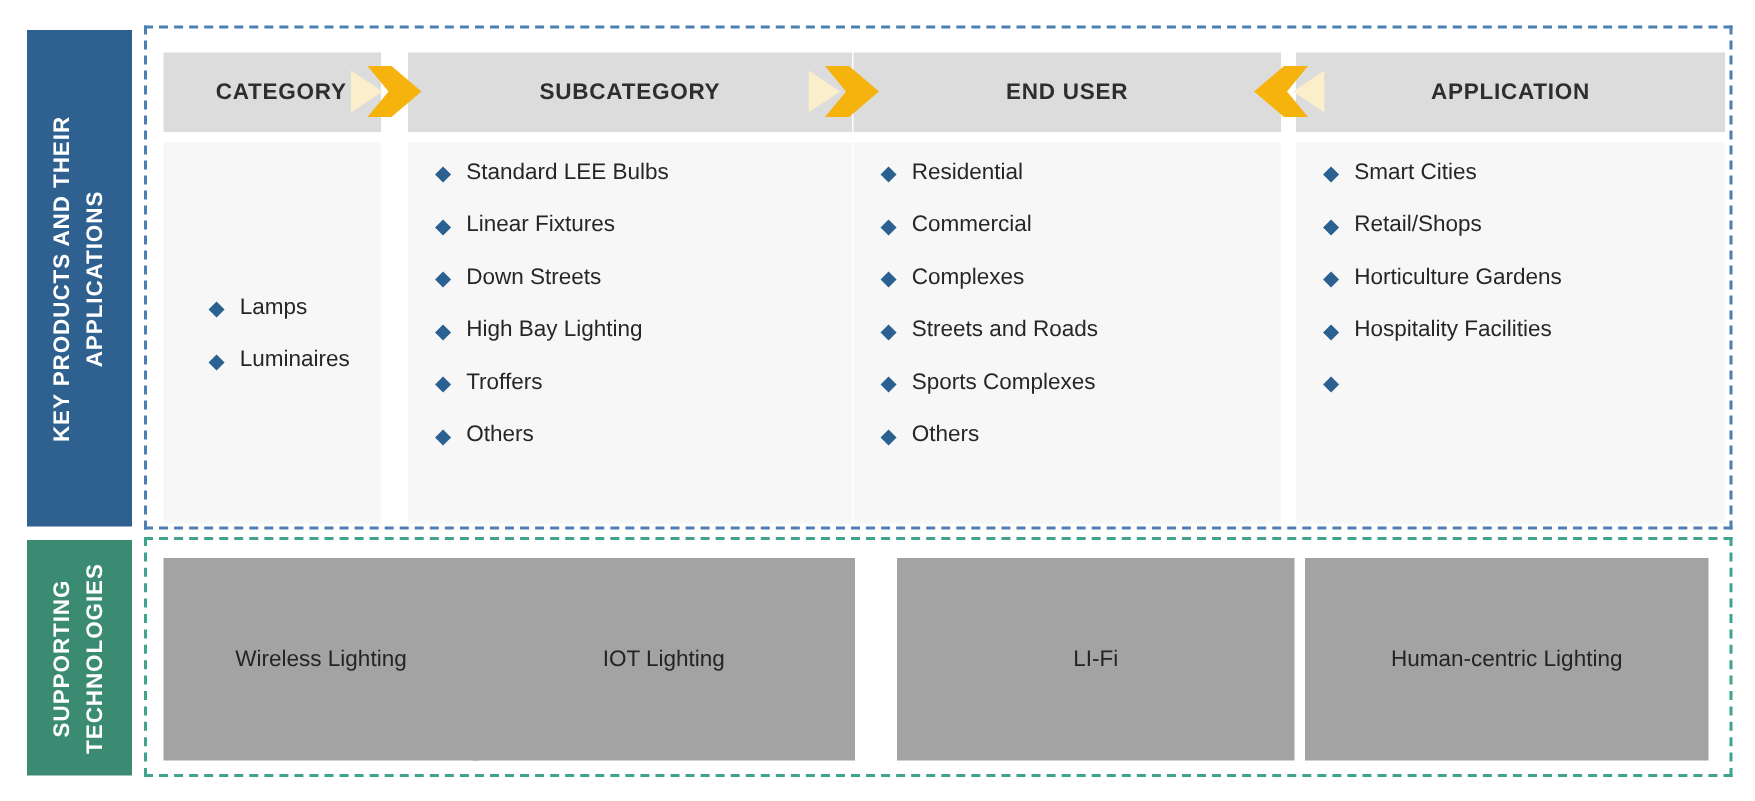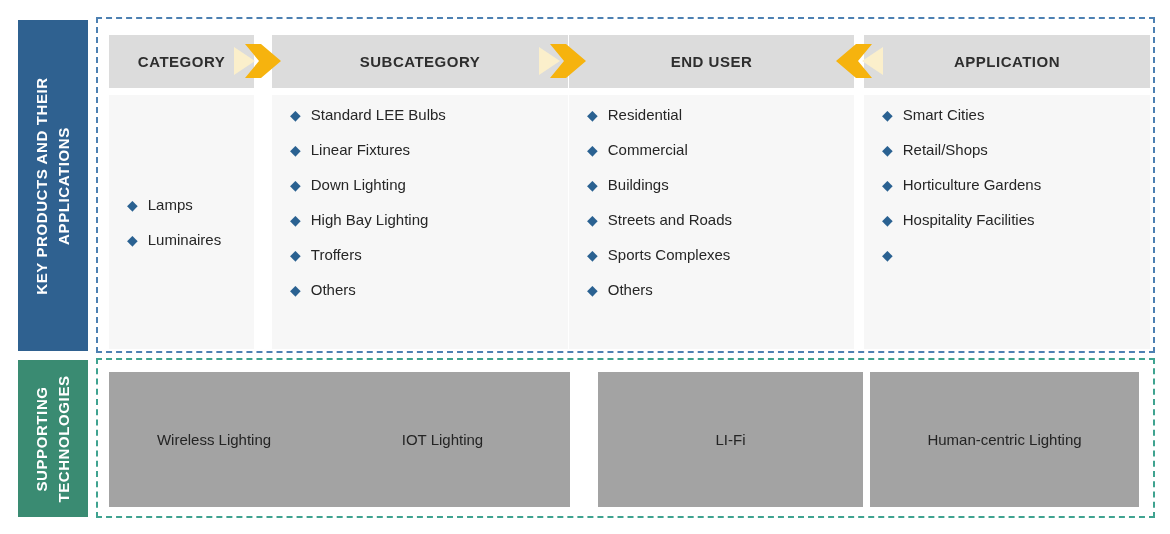--- a/index.html
+++ b/index.html
@@ -25,21 +25,21 @@
   .top-dash-box    { top:17px;  height:336px; border:2px dashed #4D80B2; }
   .bottom-dash-box { top:358px; height:160px; border:2px dashed #3FA390; }
 
   
   .col-header {
     position:absolute; top:16px; height:53px; background:#DCDCDC;
     display:flex; align-items:center; justify-content:center;
     font-size:15px; font-weight:bold; color:#2e2e2e; letter-spacing:0.5px;
   }
   .col-body { position:absolute; top:76px; height:254px; background:#F7F7F7; }
-  .col1 { left:11px;  width:145px; }
+  .col1 { left:11px;  width:145px;padding-left:12px; }
   .col2 { left:174px; width:296px; }
   .col3 { left:471px; width:285px; }
   .col4 { left:766px; width:286px; }
 
   ul.items { list-style:none; padding:2px 0 0 18px; }
   .col-body.centered { display:flex; align-items:center; }
   .col-body.centered ul.items { padding-top:0; }
   ul.items li {
     display:flex; align-items:center; height:35px; gap:10px;
     font-size:15px; color:#262626;
@@ -99,21 +99,21 @@
         <li>
           <span class="bullet">◆</span>
           <span>Standard LEE Bulbs</span>
         </li>
         <li>
           <span class="bullet">◆</span>
           <span>Linear Fixtures</span>
         </li>
         <li>
           <span class="bullet">◆</span>
-          <span>Down Lighting</span>
+          <span>Down Streets</span>
         </li>
         <li>
           <span class="bullet">◆</span>
           <span>High Bay Lighting</span>
         </li>
         <li>
           <span class="bullet">◆</span>
           <span>Troffers</span>
         </li>
         <li>
@@ -129,21 +129,21 @@
         <li>
           <span class="bullet">◆</span>
           <span>Residential</span>
         </li>
         <li>
           <span class="bullet">◆</span>
           <span>Commercial</span>
         </li>
         <li>
           <span class="bullet">◆</span>
-          <span>Buildings</span>
+          <span>Complexes</span>
         </li>
         <li>
           <span class="bullet">◆</span>
           <span>Streets and Roads</span>
         </li>
         <li>
           <span class="bullet">◆</span>
           <span>Sports Complexes</span>
         </li>
         <li>

